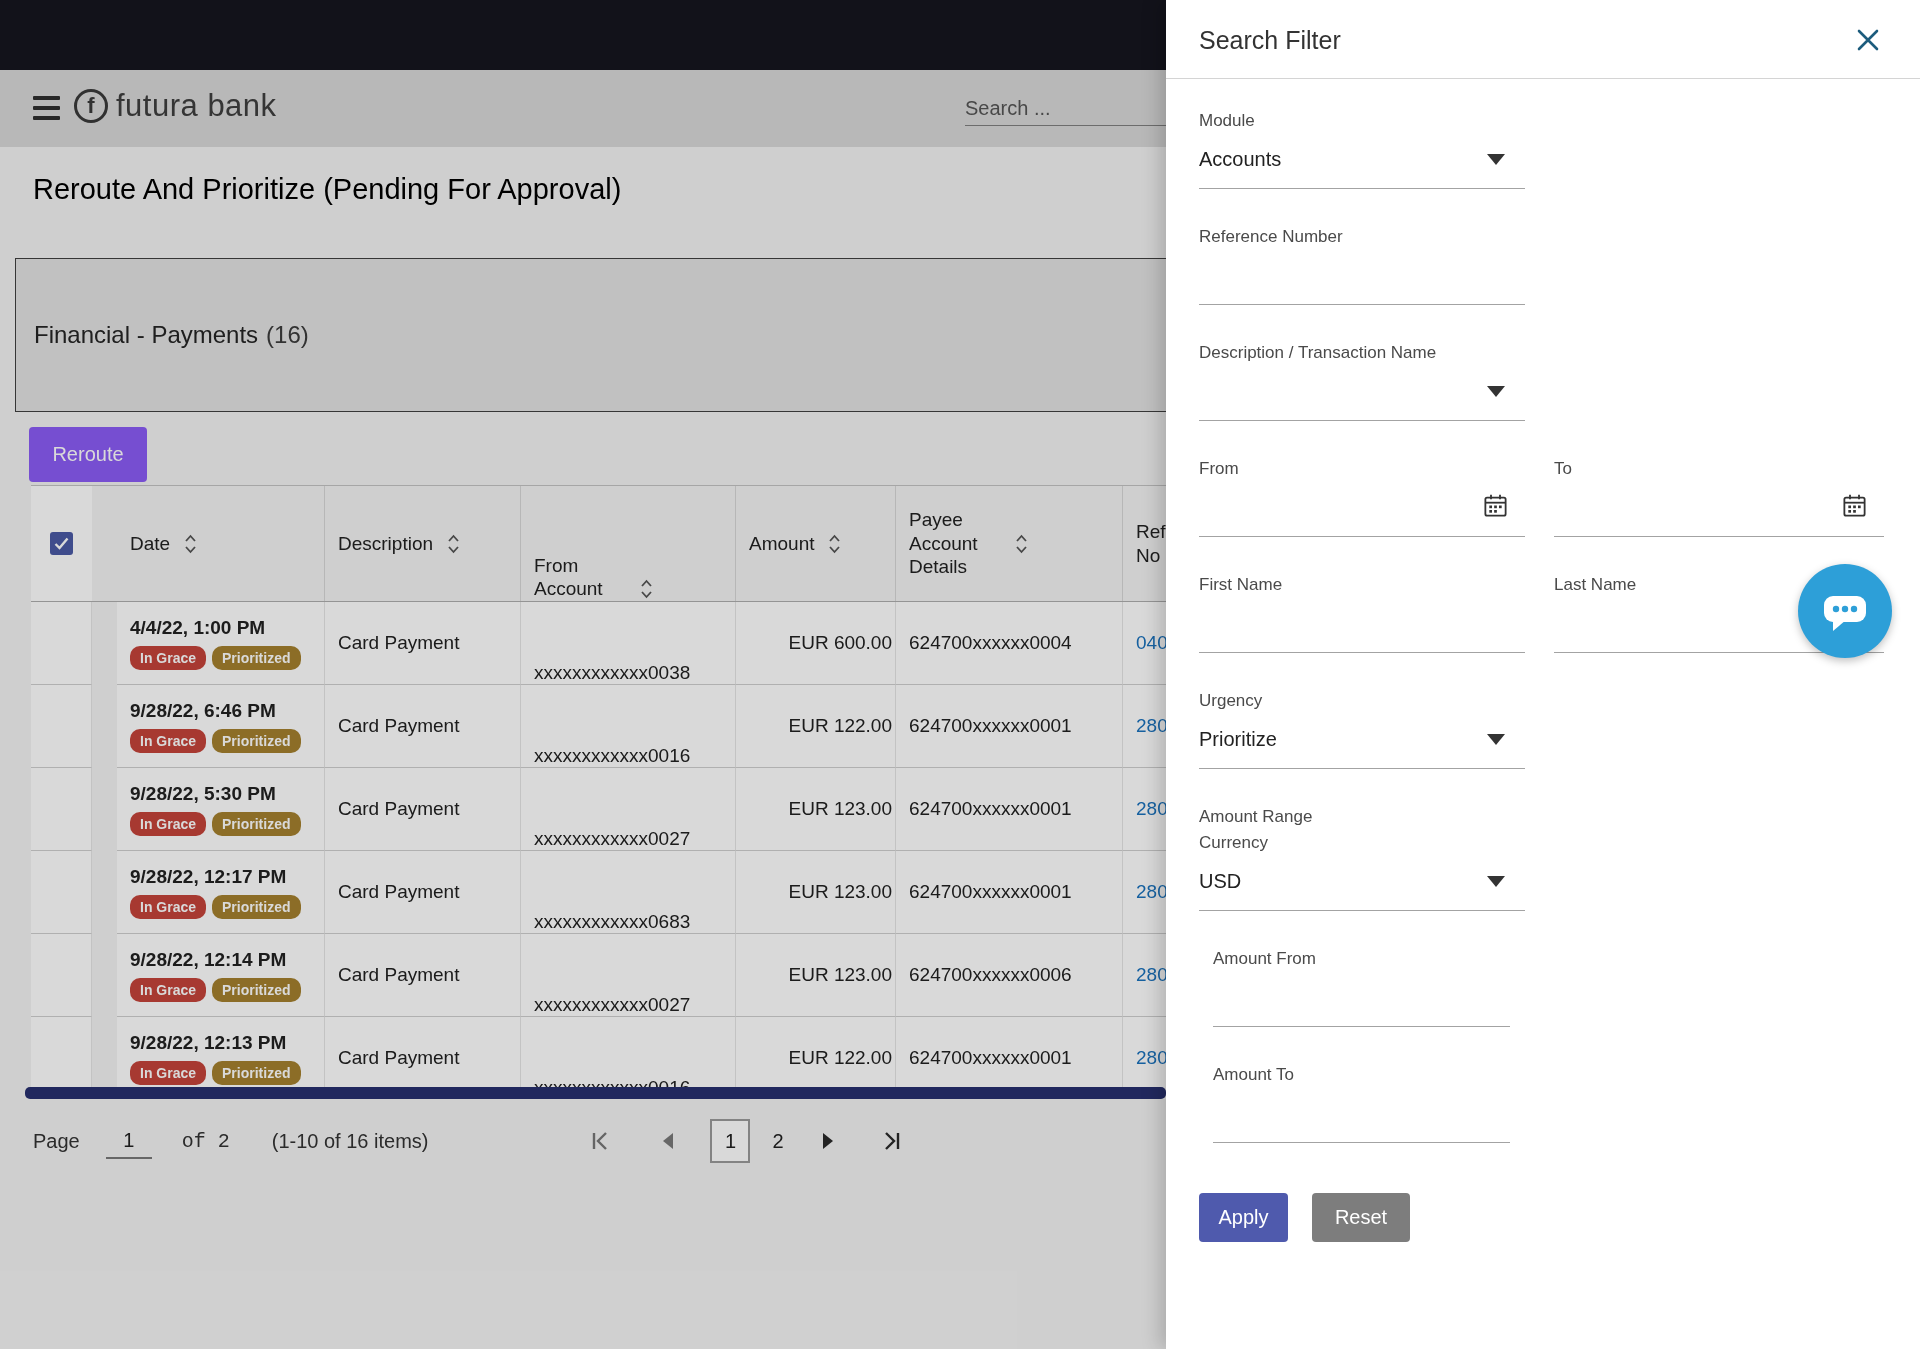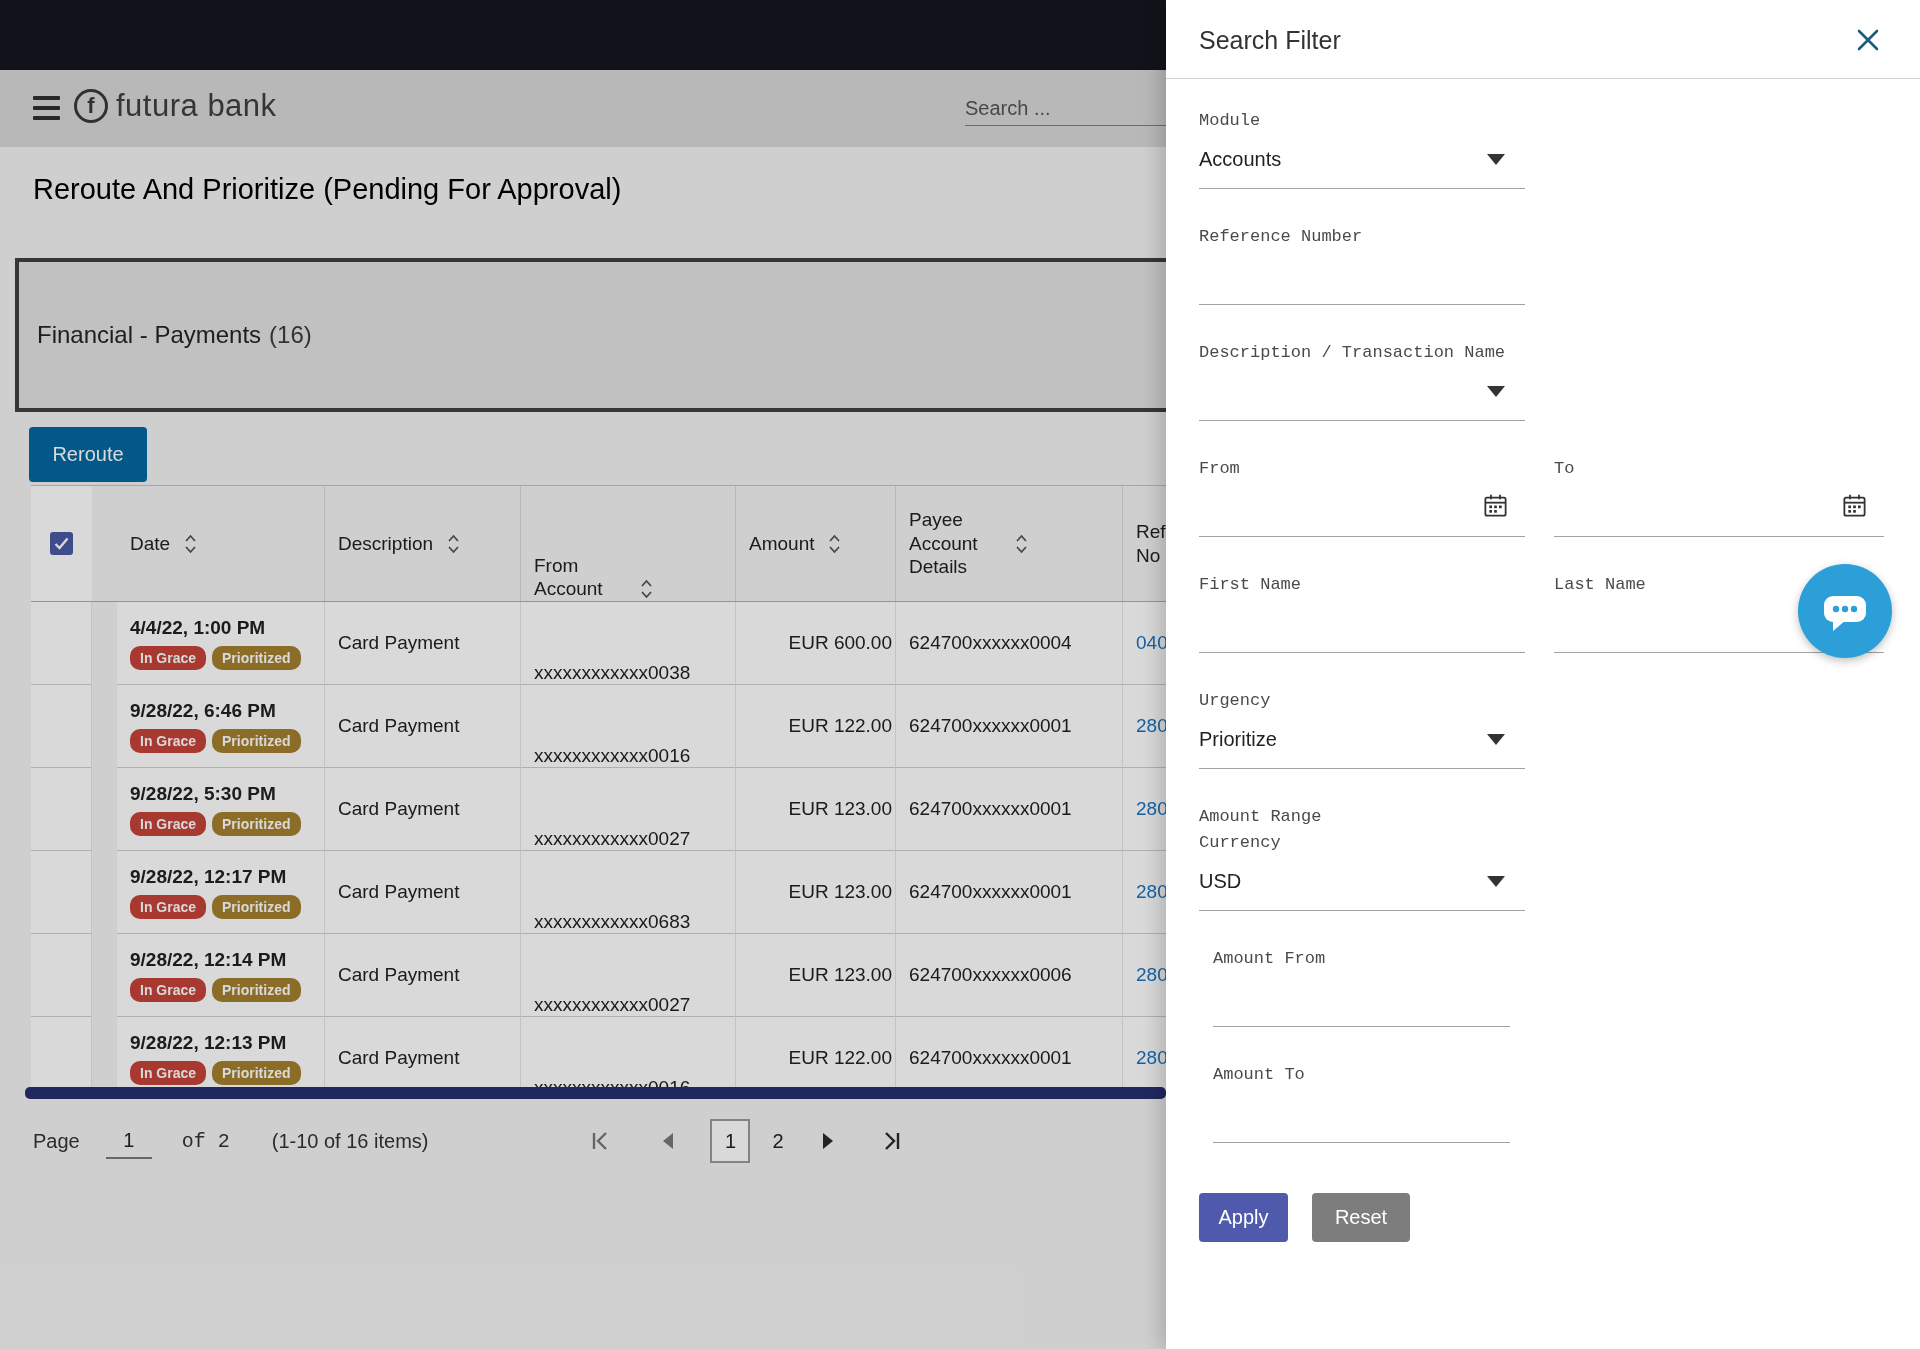--- a/index.html
+++ b/index.html
@@ -14,25 +14,25 @@
   .hamburger span { display:block; height:4px; background:#2f2f2f; border-radius:1px; }
   .logo { position:absolute; left:74px; top:18px; display:flex; align-items:center; gap:8px; }
   .logo-circle { width:34px; height:34px; border:3px solid #3a3a3a; border-radius:50%; display:flex; align-items:center; justify-content:center; font-size:22px; font-weight:bold; color:#3a3a3a; }
   .logo-text { font-size:31px; color:#3f3f3f; letter-spacing:0.5px; }
   .search-wrap { position:absolute; left:965px; top:22px; width:215px; }
   .search-wrap input { width:215px; height:34px; border:none; border-bottom:1px solid #7f7f7f; background:transparent; font-size:20px; color:#444; font-family:"Liberation Sans", sans-serif; }
   .search-wrap input::placeholder { color:#555; opacity:1; }
 
   .page-title { position:absolute; top:173px; left:33px; font-size:29px; color:#000000; }
 
-  .section-panel { position:absolute; top:258px; left:15px; width:1890px; height:154px; background:#e3e3e3; border:4px solid #404040; display:flex; align-items:center; padding-left:18px; }
+  .section-panel { position:absolute; top:258px; left:15px; width:1890px; height:154px; background:#e3e3e3; border:1px solid #404040; display:flex; align-items:center; padding-left:18px; }
   .section-panel .sec-title { font-size:24px; color:#252525; }
   .section-panel .sec-count { font-size:24px; color:#3c3c3c; margin-left:8px; }
 
-  .reroute-btn { position:absolute; top:427px; left:29px; width:118px; height:55px; background:#0369a1; color:#fff; border:none; border-radius:4px; font-size:20px; font-family:"Liberation Sans", sans-serif; cursor:pointer; }
+  .reroute-btn { position:absolute; top:427px; left:29px; width:118px; height:55px; background:#8b5cf6; color:#fff; border:none; border-radius:4px; font-size:20px; font-family:"Liberation Sans", sans-serif; cursor:pointer; }
 
   
   .table { position:absolute; top:485px; left:31px; width:1260px; height:614px; overflow:hidden; font-size:19px; color:#222; }
   .thead, .trow { display:flex; }
   .thead { height:117px; border-top:1px solid #c4c4c4; border-bottom:1px solid #aeaeae; }
   .trow { height:83px; }
   .cell { display:flex; align-items:center; padding-left:13px; }
   .col-check { width:61px; background:#fff; justify-content:center; padding-left:0; }
   .gapcol { width:25px; }
   .col-date { width:208px; }
@@ -79,21 +79,21 @@
   
   .filter-panel { position:absolute; top:0; right:0; width:754px; height:1349px; background:#fff; z-index:60; box-shadow:-6px 0 18px rgba(0,0,0,0.18); }
   .fp-header { padding:24px 36px 0 33px; display:flex; align-items:center; justify-content:space-between; }
   .fp-title { font-size:25px; font-weight:400; color:#333; }
   .fp-close { cursor:pointer; line-height:0; }
   .fp-divider { border-bottom:1px solid #d4d4d4; margin-top:22px; }
   .fp-body { padding:31px 36px 0 33px; }
   .field { margin-bottom:37px; width:326px; }
   .field-row { display:flex; justify-content:space-between; width:685px; }
   .field.second { width:330px; margin-left:0; }
-  .f-label { font-size:17px; color:#4a4a4a; line-height:21px;font-family:Liberation Mono, monospace; }
+  .f-label { font-size:17px; color:#4a4a4a; line-height:21px; }
   .f-box { height:58px; border-bottom:1px solid #a3a3a3; display:flex; align-items:center; justify-content:space-between; font-size:20px; color:#222; cursor:pointer; }
   .f-box .caret { width:0; height:0; border-left:9px solid transparent; border-right:9px solid transparent; border-top:11px solid #333; margin-right:20px; }
   .f-box.datebox { justify-content:flex-end; padding-right:16px; }
   .f-input { width:100%; height:58px; border:none; border-bottom:1px solid #a3a3a3; background:transparent; font-size:20px; color:#222; font-family:"Liberation Sans", sans-serif; }
   .amount-section .f-label + .f-label { margin-top:5px; }
   .indent { margin-left:14px; width:297px; }
   .fp-buttons { display:flex; margin-top:50px; }
   .btn-apply { width:89px; height:49px; background:#4f5aad; color:#fff; border:none; border-radius:4px; font-size:20px; font-family:"Liberation Sans", sans-serif; cursor:pointer; }
   .btn-reset { width:98px; height:49px; background:#7d7d7d; color:#fff; border:none; border-radius:4px; font-size:20px; margin-left:24px; font-family:"Liberation Sans", sans-serif; cursor:pointer; }
 

